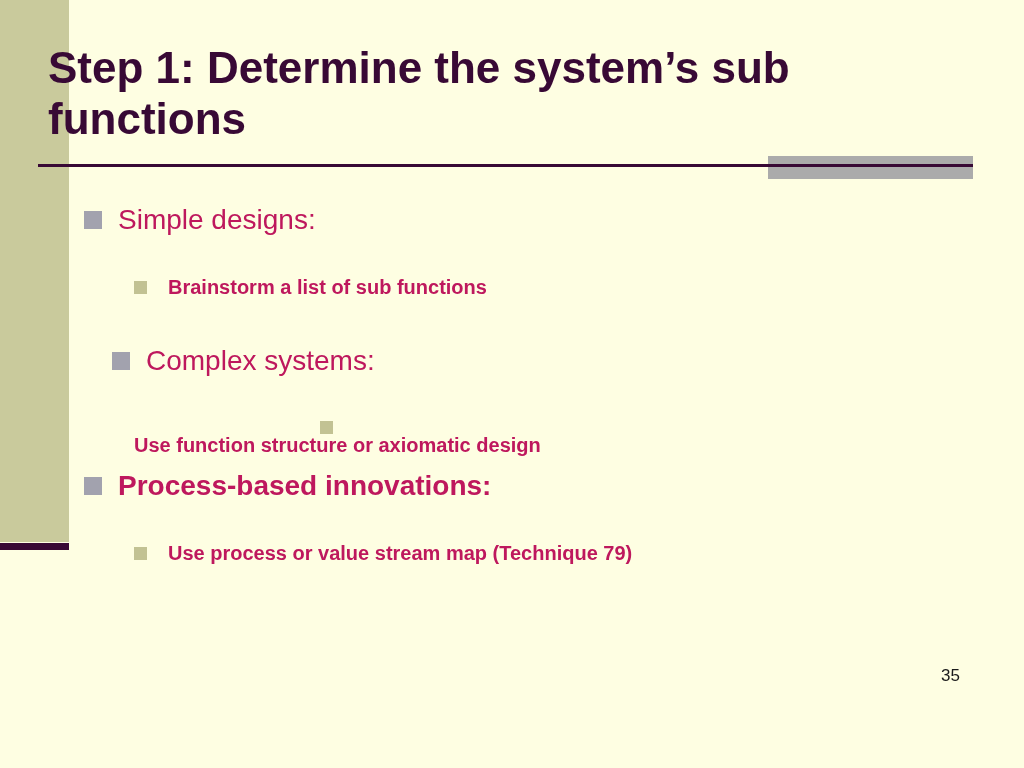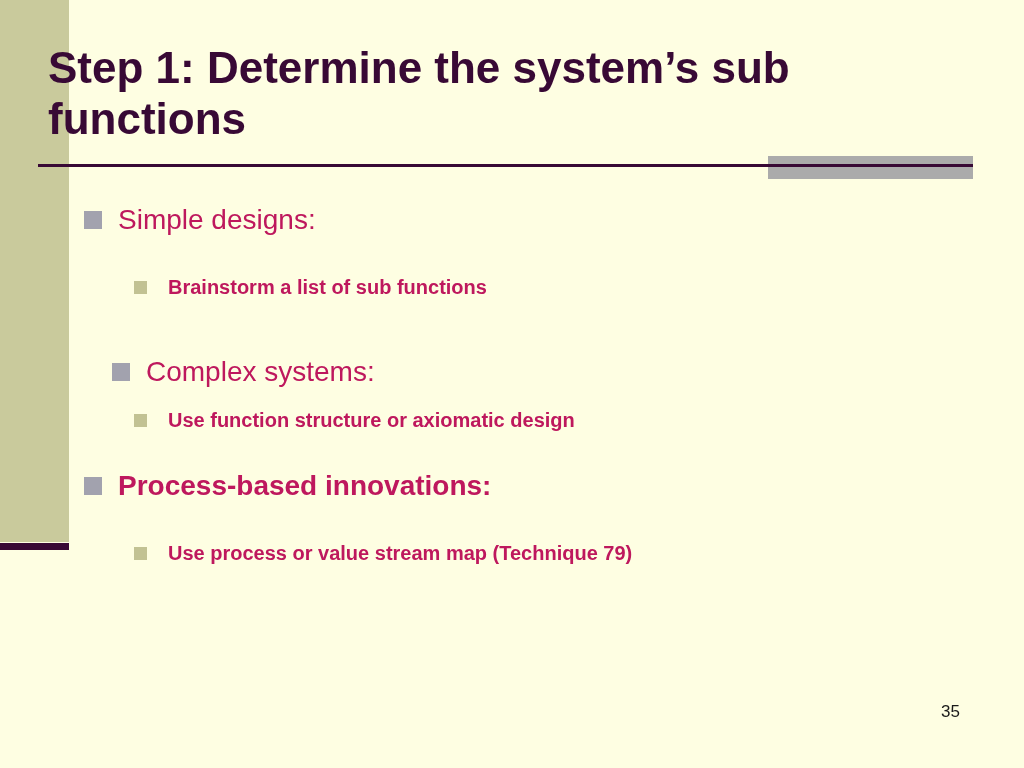--- a/index.html
+++ b/index.html
@@ -46,26 +46,26 @@
     color: #be185d;
     white-space: nowrap;
   }
   .row.l1 { left: 84px; font-size: 28px; }
   .row.l2 { left: 134px; font-size: 20px; font-weight: bold; }
   .sq { flex: none; display: inline-block; }
   .row.l1 .sq { width: 18px; height: 18px; background: #A2A2AE; margin-right: 16px; }
   .row.l2 .sq { width: 13px; height: 13px; background: #C2C293; margin-right: 21px; }
   .r1 { top: 200px; }
   .r2 { top: 267px; }
-  .r3 { top: 352px; padding-left: 28px; }
-  .r4 { top: 400px; }
+  .r3 { top: 341px; padding-left: 28px; }
+  .r4 { top: 421px; flex-direction: column; }
   .r5 { top: 466px; font-weight: bold; }
   .r6 { top: 533px; }
   .page-number {
-    position: absolute; left: 941px; top: 702px;
+    position: absolute; left: 941px; top: 666px;
     font-size: 17px; color: #1A1A1A;
   }
 </style>
 </head>
 <body>
 
 <div class="sidebar"></div>
 <div class="sidebar-endbar"></div>
 
 <div class="slide-title">

